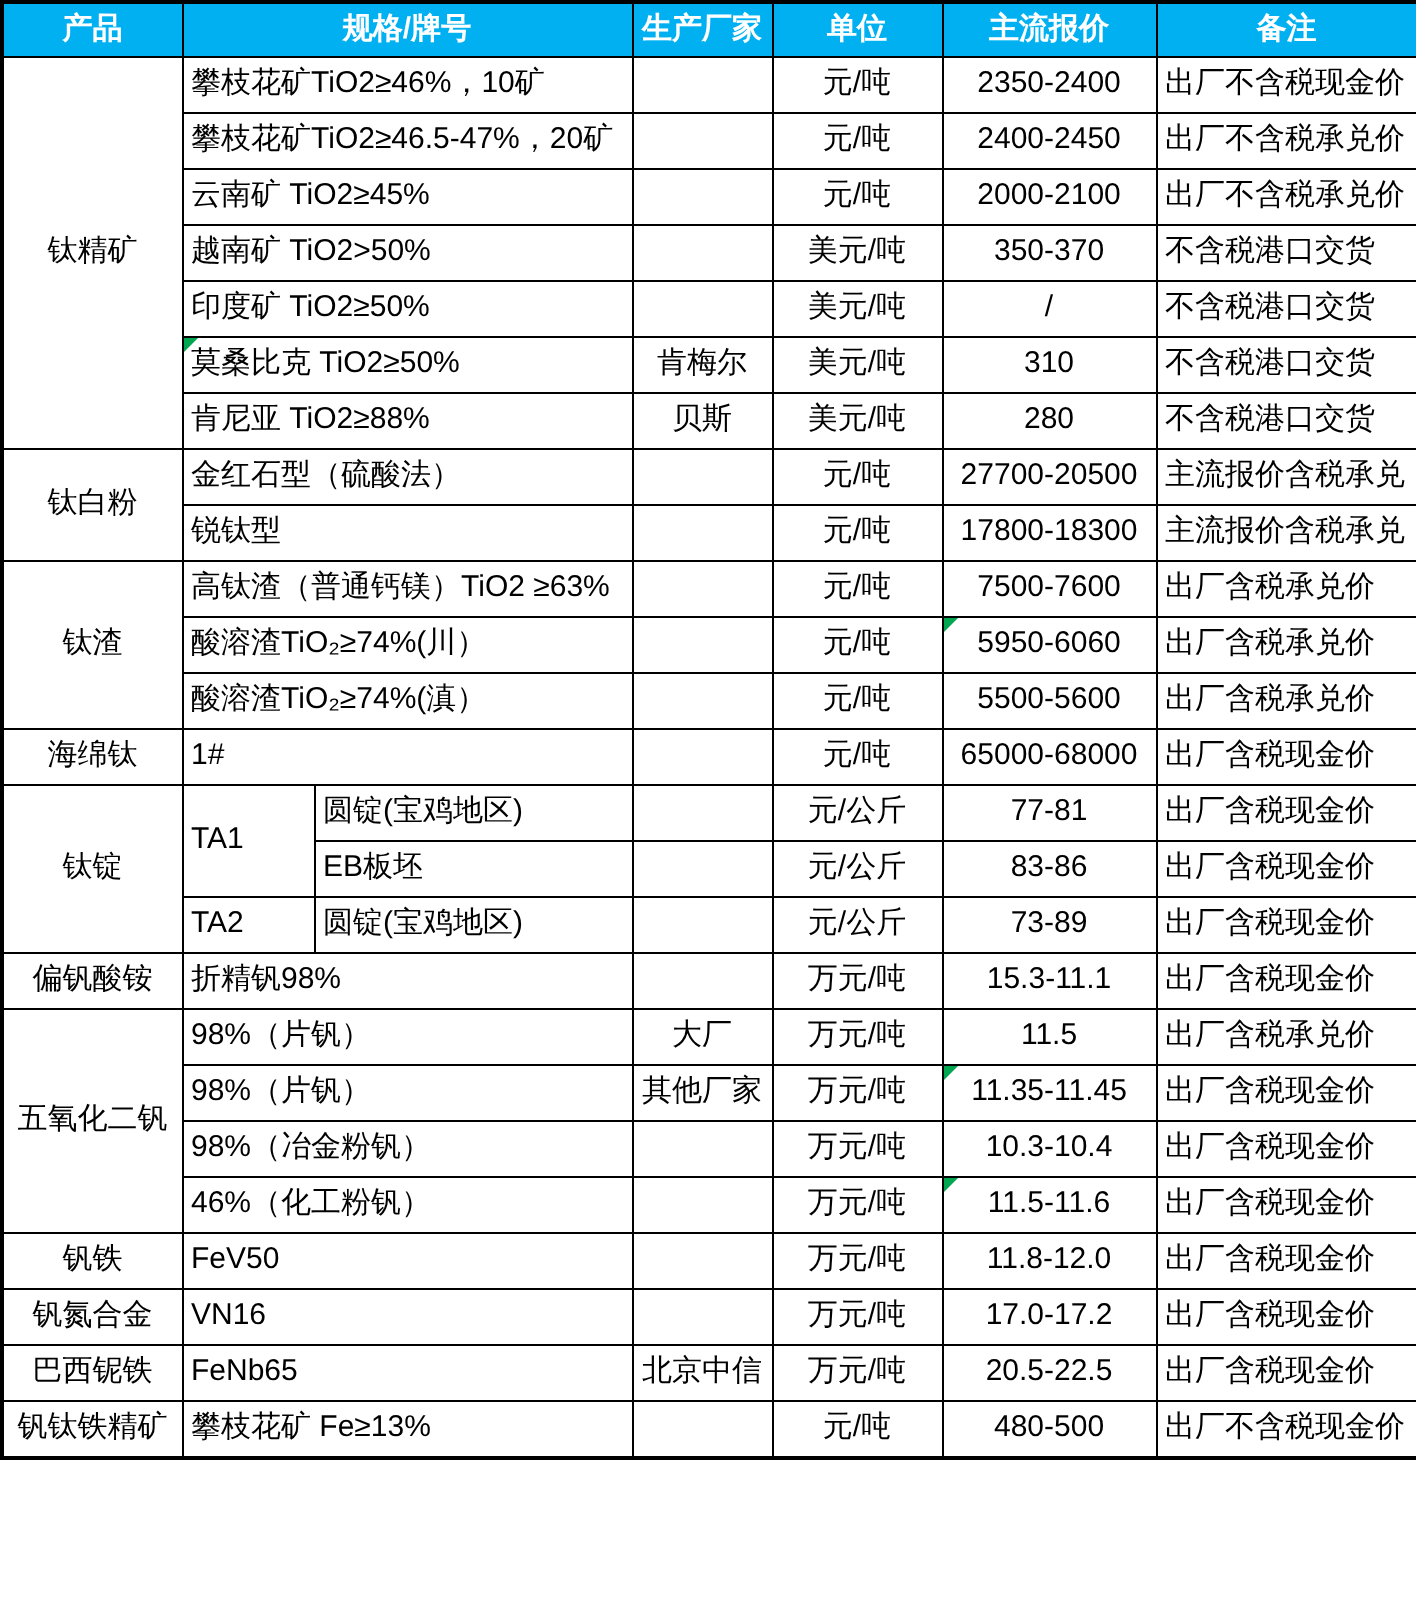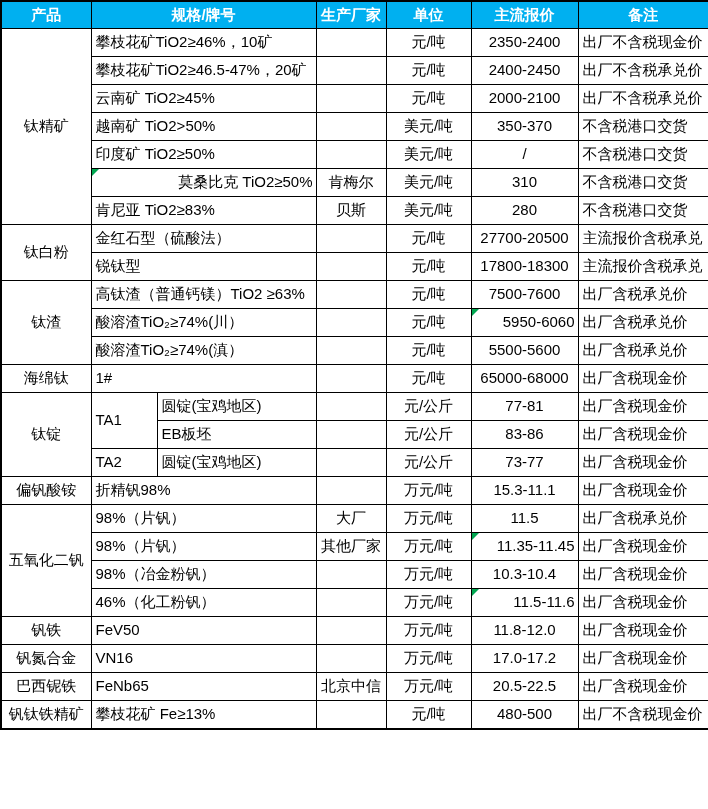--- a/index.html
+++ b/index.html
@@ -21,21 +21,21 @@
     font-size:15px;line-height:1.1;
     padding:0 3px;overflow:hidden;white-space:nowrap;
     height:27px;vertical-align:middle;
   }
   thead th{
     background:var(--header-bg);color:var(--header-text);
     font-weight:bold;text-align:center;height:26px;font-size:15px;
   }
   td{text-align:center;}
   td.left{text-align:left;padding-left:4px;}
-  td.rel{position:relative;text-align:right;}
+  td.rel{position:relative;}
   .flag{
     position:absolute;top:0;left:0;width:0;height:0;display:block;
     border-top:7px solid var(--flag);border-right:7px solid transparent;
   }
 </style>
 </head>
 <body>
 
 <table>
   <colgroup>
@@ -97,21 +97,21 @@
     <tr>
       <td colspan="2" class="left rel">
         <i class="flag"></i><span>莫桑比克 TiO2≥50%</span>
       </td>
       <td>肯梅尔</td>
       <td>美元/吨</td>
       <td>310</td>
       <td class="left">不含税港口交货</td>
     </tr>
     <tr>
-      <td colspan="2" class="left">肯尼亚 TiO2≥83%</td>
+      <td colspan="2" class="left">肯尼亚 TiO2≥88%</td>
       <td>贝斯</td>
       <td>美元/吨</td>
       <td>280</td>
       <td class="left">不含税港口交货</td>
     </tr>
     <tr>
       <td rowspan="2">钛白粉</td>
       <td colspan="2" class="left">金红石型（硫酸法）</td>
       <td></td>
       <td>元/吨</td>
@@ -171,21 +171,21 @@
       <td></td>
       <td>元/公斤</td>
       <td>83-86</td>
       <td class="left">出厂含税现金价</td>
     </tr>
     <tr>
       <td class="left">TA2</td>
       <td class="left">圆锭(宝鸡地区)</td>
       <td></td>
       <td>元/公斤</td>
-      <td>73-77</td>
+      <td>73-89</td>
       <td class="left">出厂含税现金价</td>
     </tr>
     <tr>
       <td>偏钒酸铵</td>
       <td colspan="2" class="left">折精钒98%</td>
       <td></td>
       <td>万元/吨</td>
       <td>15.3-11.1</td>
       <td class="left">出厂含税现金价</td>
     </tr>

